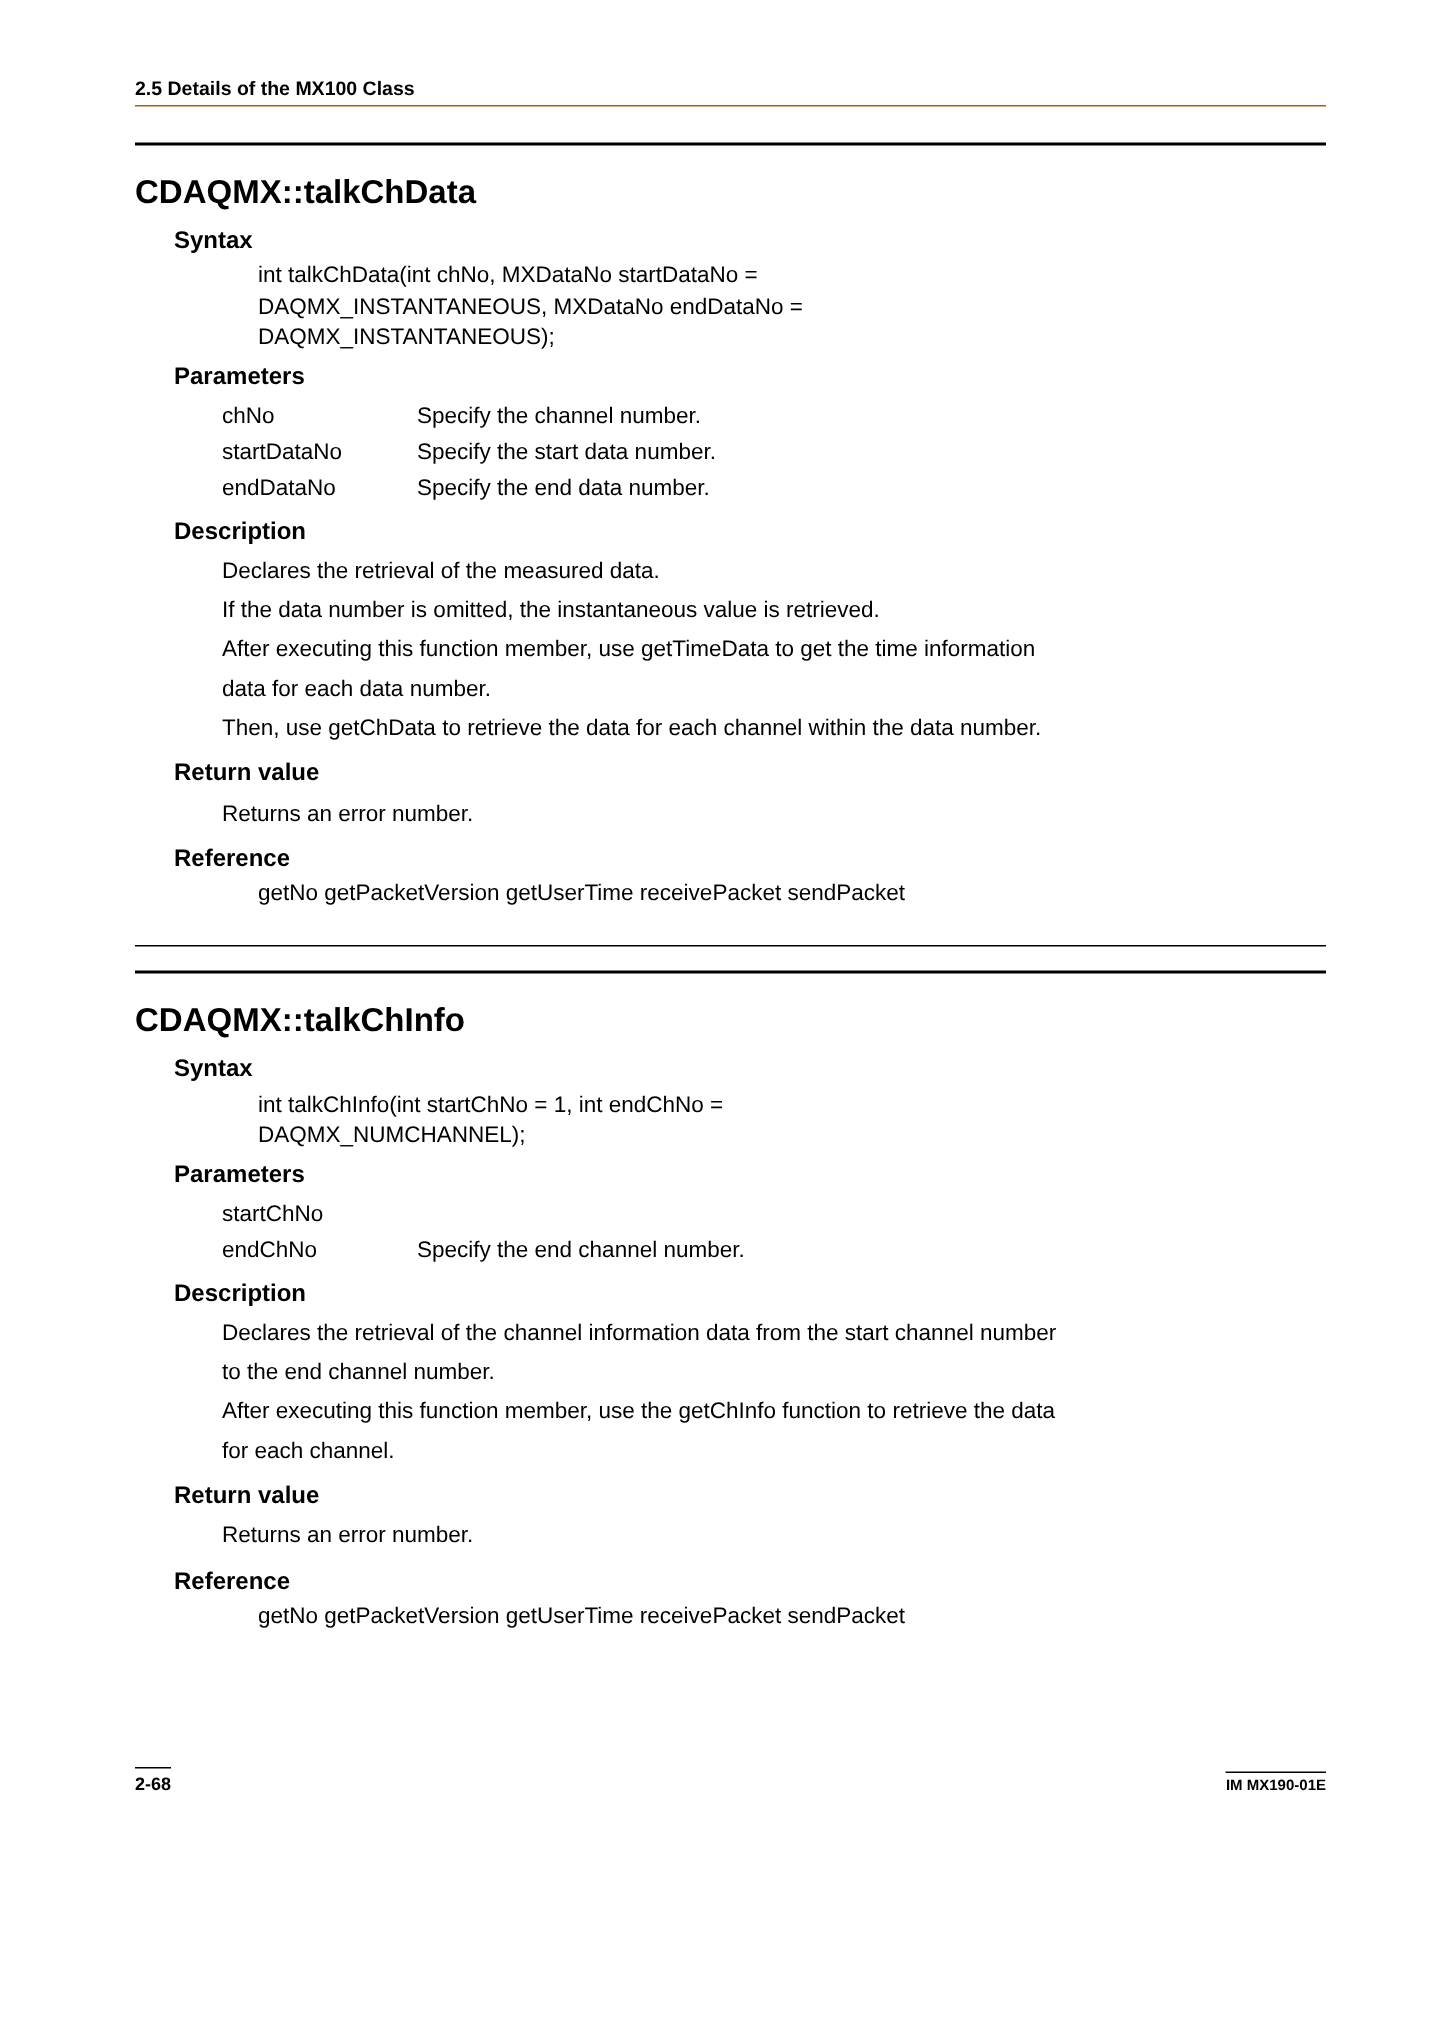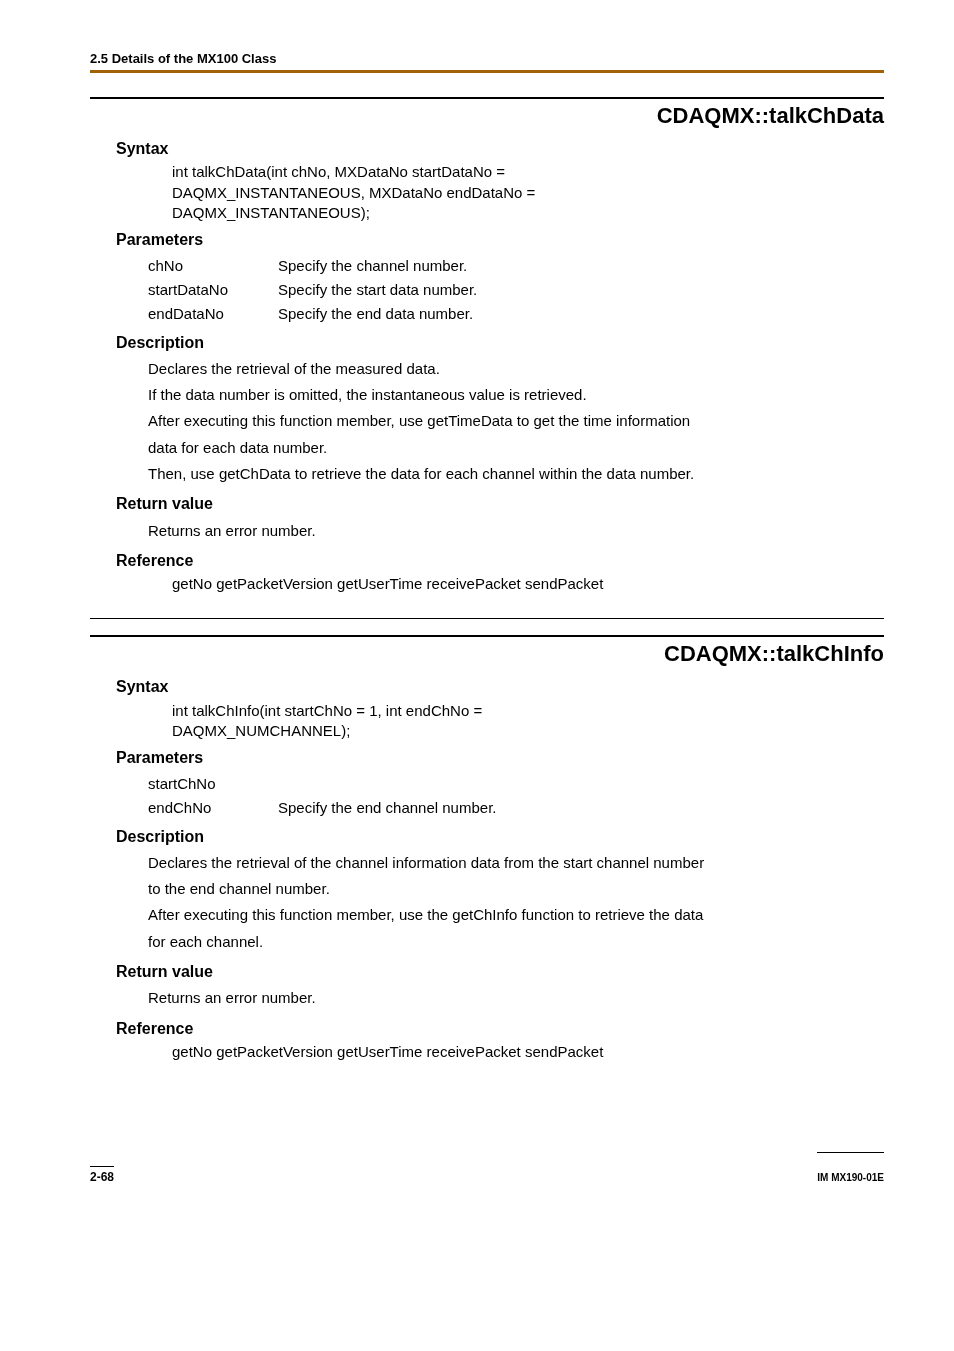--- a/index.html
+++ b/index.html
@@ -8,32 +8,31 @@
     padding: 50px 70px 30px 90px;
     font-size: 15px;
     color: #000;
     line-height: 1.4;
     width: 954px;
     box-sizing: border-box;
   }
   .header-sec {
     font-size: 13px;
     font-weight: bold;
-    border-bottom: 3px solid #a16207;
+    border-bottom: 1px solid #a16207;
     padding-bottom: 2px;
     margin-bottom: 24px;
   }
   .func-title {
     font-size: 22px;
     font-weight: bold;
     border-top: 2px solid #000;
-    padding-top: 2px;
+    padding-top: 16px;
     margin-top: 16px;
     margin-bottom: 4px;
-    text-align: right;
   }
   .sub-head {
     font-size: 16px;
     font-weight: bold;
     margin-top: 6px;
     margin-bottom: 2px;
     margin-left: 26px;
   }
   .code {
     font-family: Liberation Sans, sans-serif;
@@ -67,21 +66,21 @@
     align-items: baseline;
   }
   .footer .pg {
     font-weight: bold;
     border-top: 1px solid #000;
     padding-top: 2px;
     font-size: 12px;
   }
   .footer .docid {
     border-top: 1px solid #000;
-    padding-top: 18px;
+    padding-top: 2px;
     font-size: 10px;
     font-weight: bold;
   }
 </style>
 </head>
 <body>
 
 <div class="header-sec">2.5  Details of the MX100 Class</div>
 
 <div class="func-title">CDAQMX::talkChData</div>

